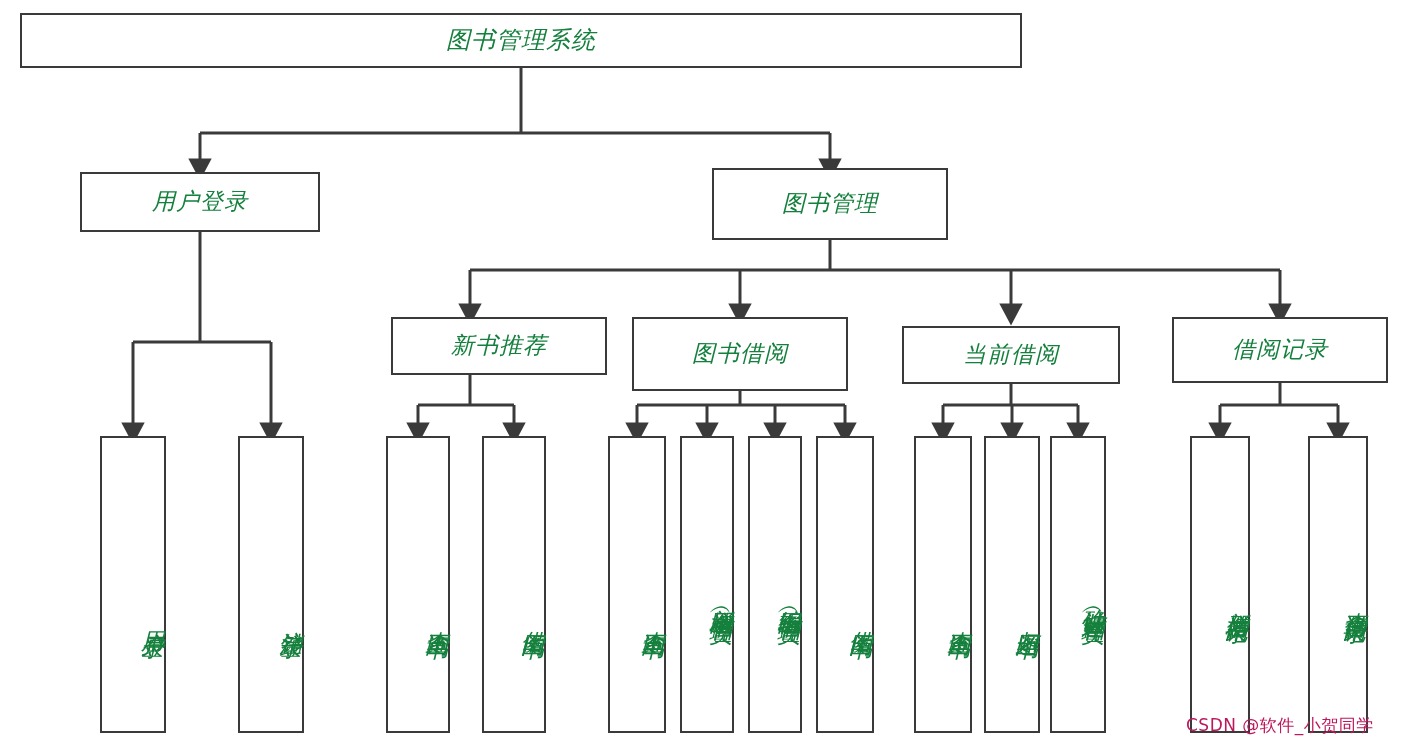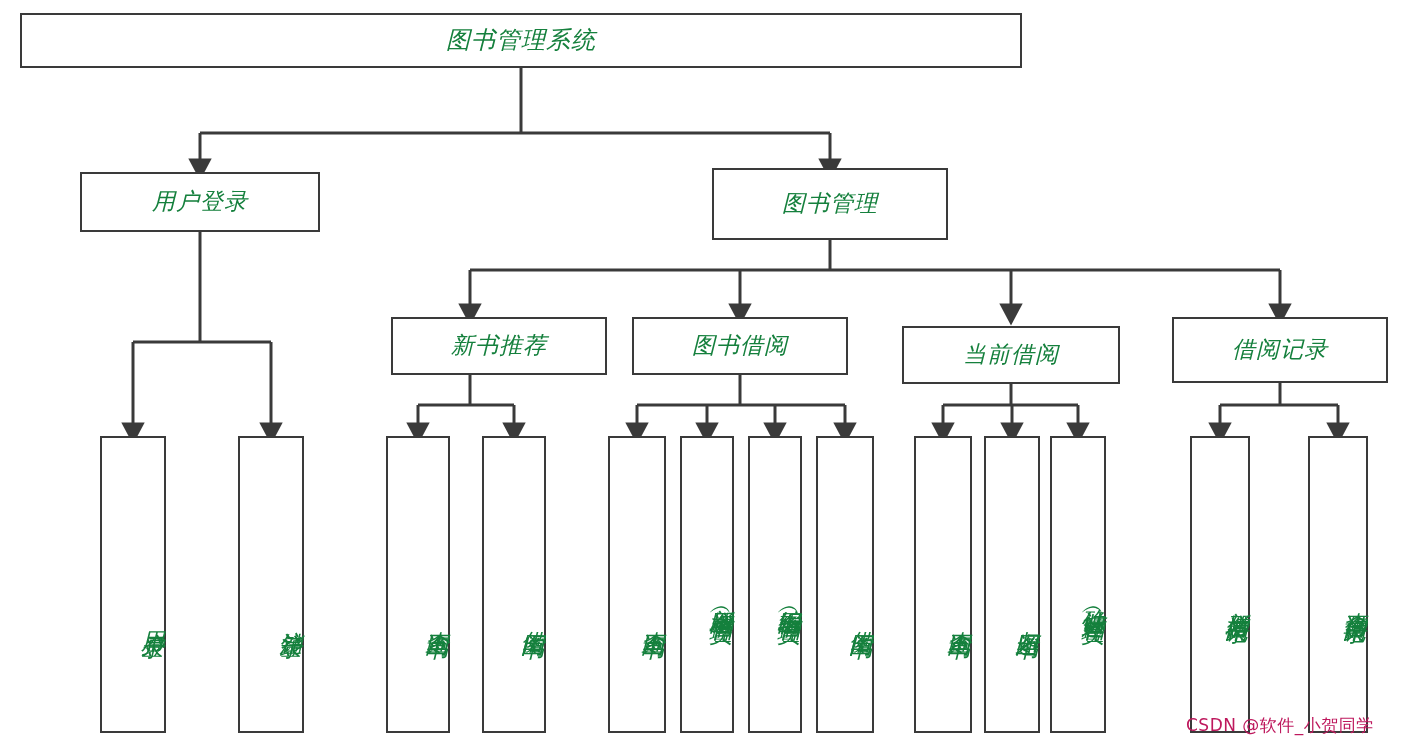--- a/index.html
+++ b/index.html
@@ -121,21 +121,21 @@
       <path d="M1338,405 L1338,426" marker-end="url(#arw)"></path>
     </g>
   </svg>
 
   <div class="node horiz root" style="left:20px;top:13px;width:1002px;height:55px;">图书管理系统</div>
 
   <div class="node horiz" style="left:80px;top:172px;width:240px;height:60px;">用户登录</div>
   <div class="node horiz" style="left:712px;top:168px;width:236px;height:72px;">图书管理</div>
 
   <div class="node horiz" style="left:362px;top:317px;width:216px;height:58px;margin-left:29px;">新书推荐</div>
-  <div class="node horiz" style="left:632px;top:317px;width:216px;height:58px;">图书借阅</div>
+  <div class="node horiz" style="left:632px;top:317px;width:216px;height:74px;">图书借阅</div>
   <div class="node horiz" style="left:902px;top:326px;width:218px;height:58px;">当前借阅</div>
   <div class="node horiz" style="left:1172px;top:317px;width:216px;height:66px;">借阅记录</div>
 
   <div class="node vert pad-md" style="left:100px;top:436px;width:66px;height:297px;">用户登录</div>
   <div class="node vert pad-md" style="left:238px;top:436px;width:66px;height:297px;">注销登录</div>
 
   <div class="node vert pad-md" style="left:386px;top:436px;width:64px;height:297px;">查询图书</div>
   <div class="node vert pad-md" style="left:482px;top:436px;width:64px;height:297px;">借阅图书</div>
 
   <div class="node vert pad-md" style="left:608px;top:436px;width:58px;height:297px;">查询图书</div>

